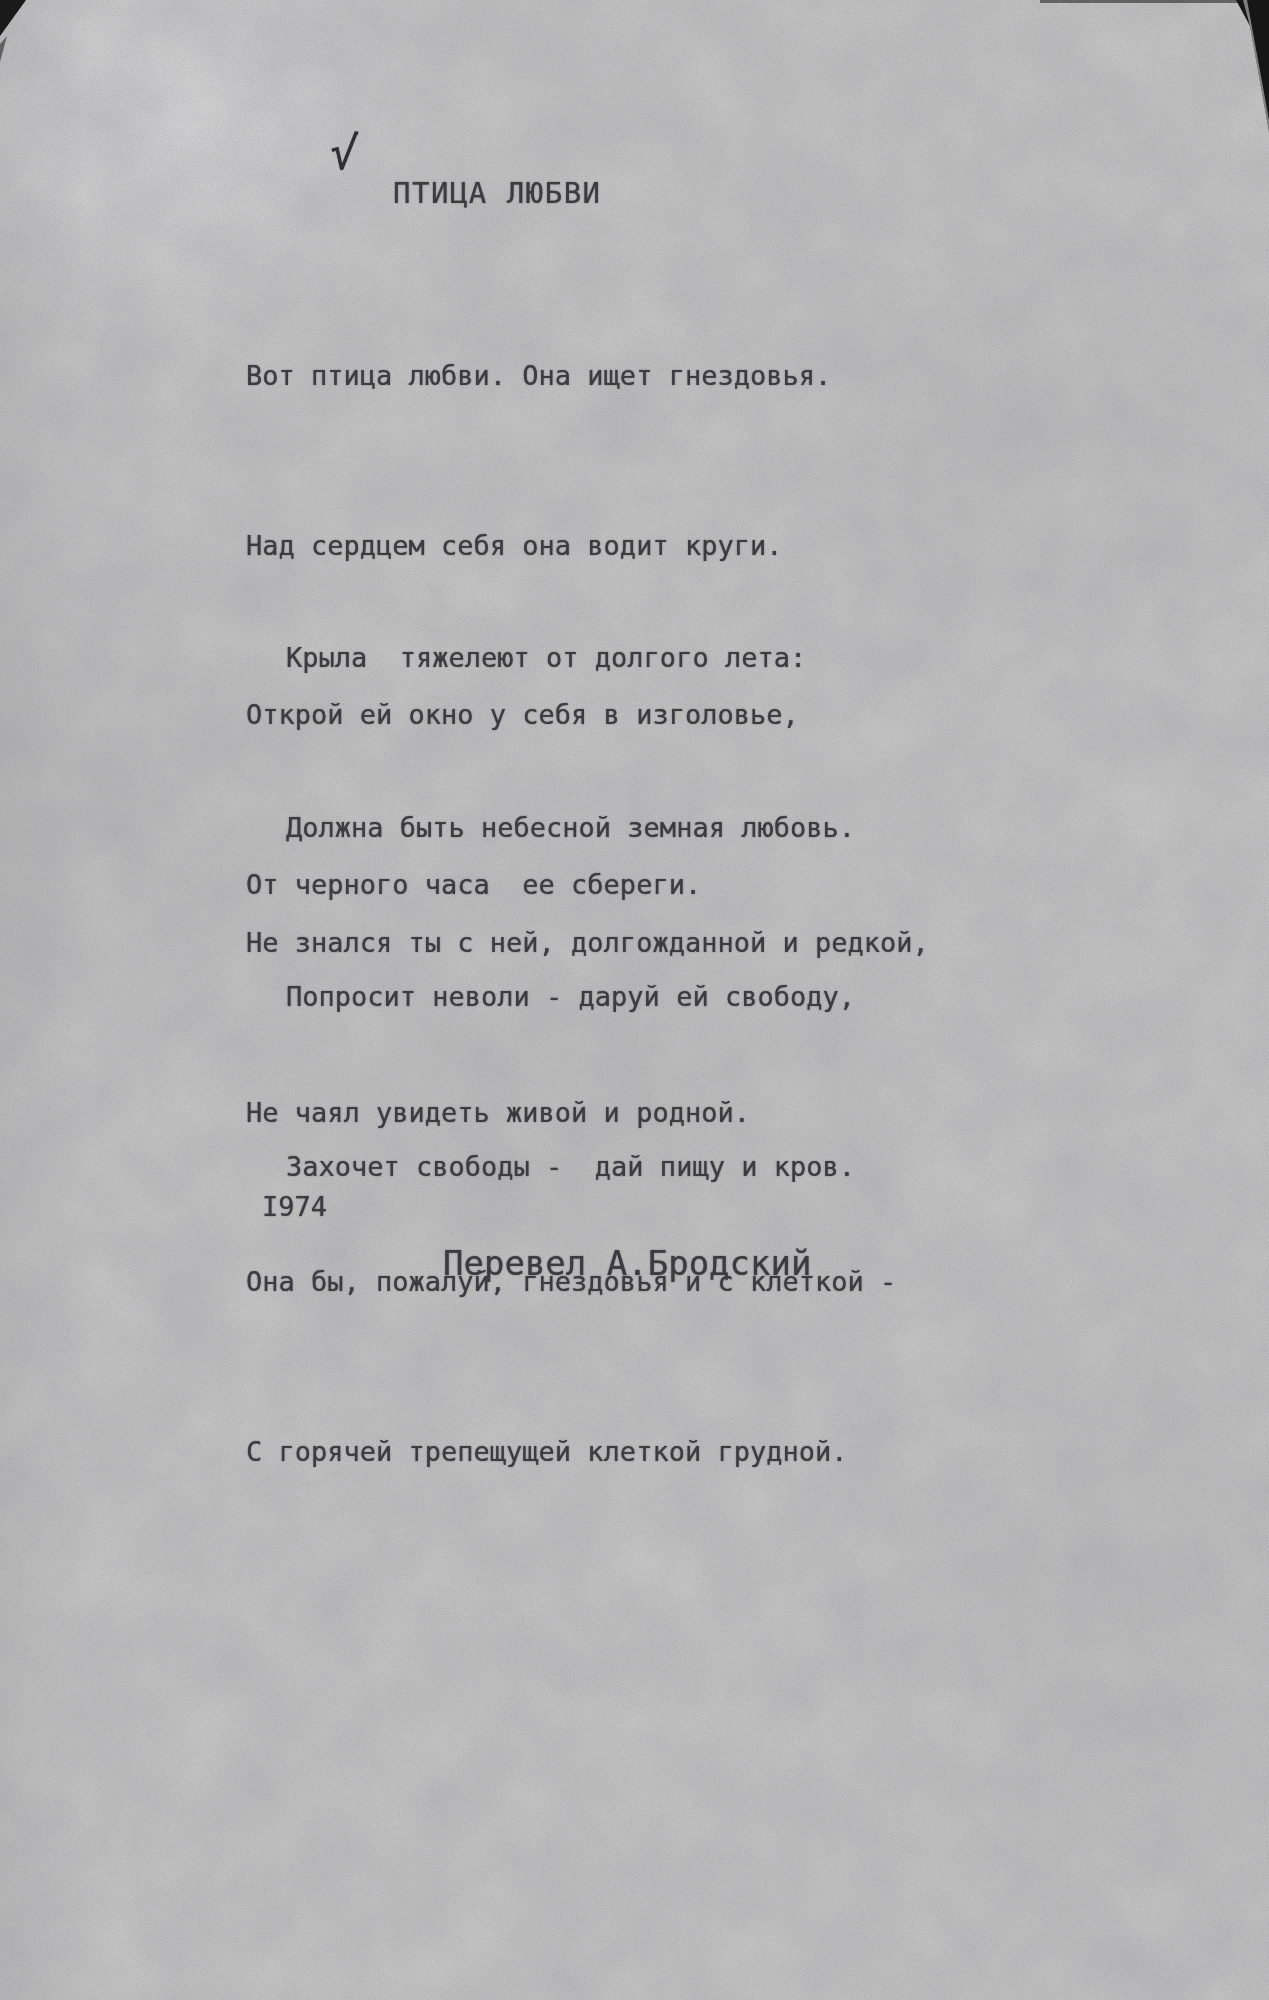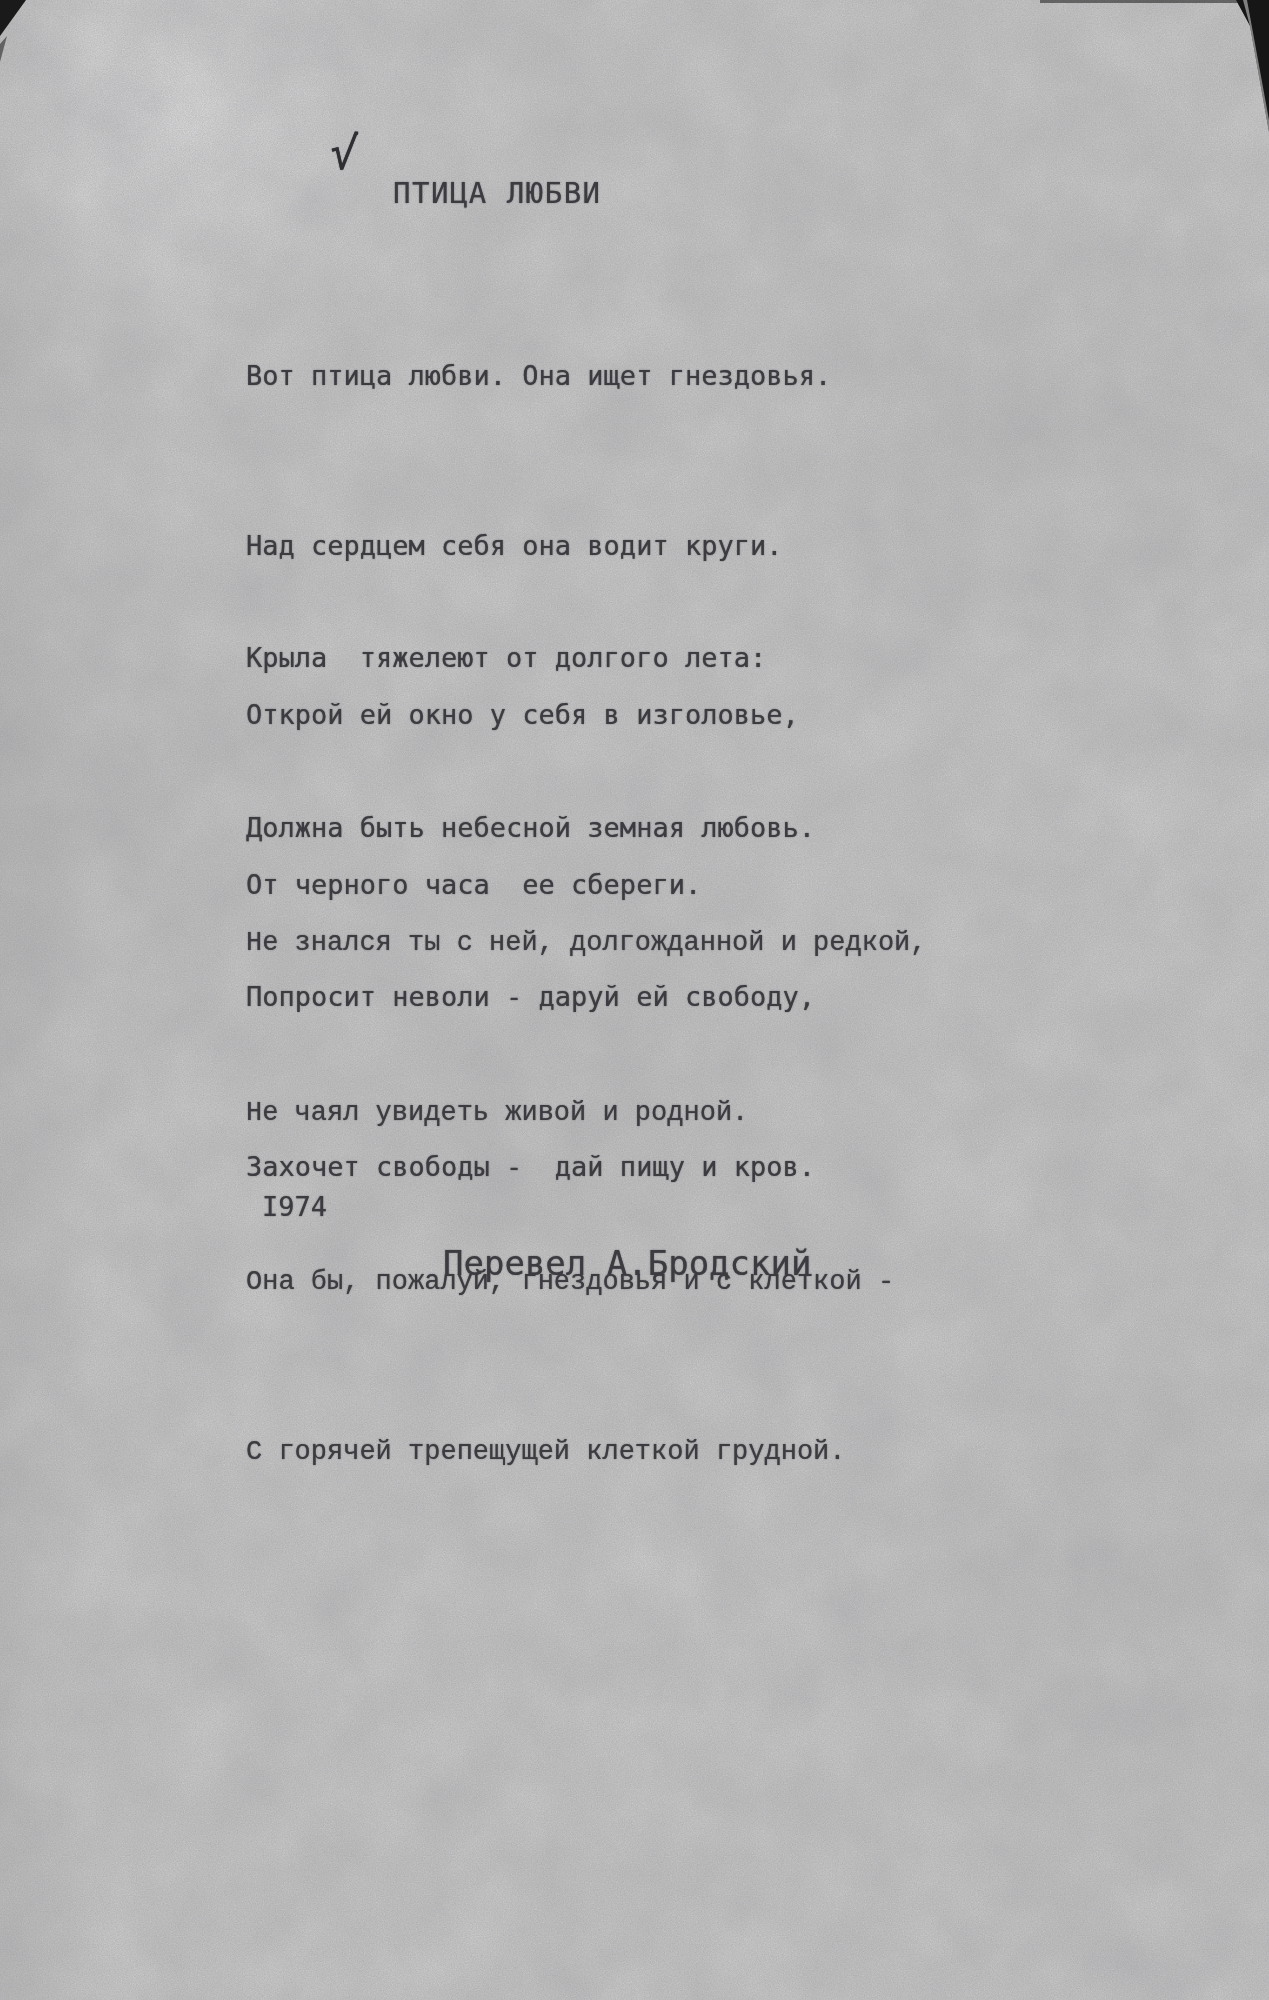--- a/index.html
+++ b/index.html
@@ -37,22 +37,22 @@
     color:#2e2e33;
     transform:rotate(4deg);
     text-shadow:0 0 1px rgba(40,40,45,.9);
   }
   .stanza{
     left:246px;
     font-size:27px;
     line-height:56.5px;
   }
   .stanza-1{top:235px;}
-  .stanza-2{top:517px;}
-  .stanza-3{top:802px;font-family:Liberation Mono, monospace;}
+  .stanza-2{top:517px;margin-left:40px;}
+  .stanza-3{top:802px;}
   .year{
     left:250px;top:1179px;
     font-size:27px;line-height:56.5px;margin-left:12px;
   }
   .translator{
     left:443px;top:1235px;
     font-size:34px;line-height:56.5px;
   }
   .edge-marks{position:absolute;inset:0;pointer-events:none;}
 </style>

